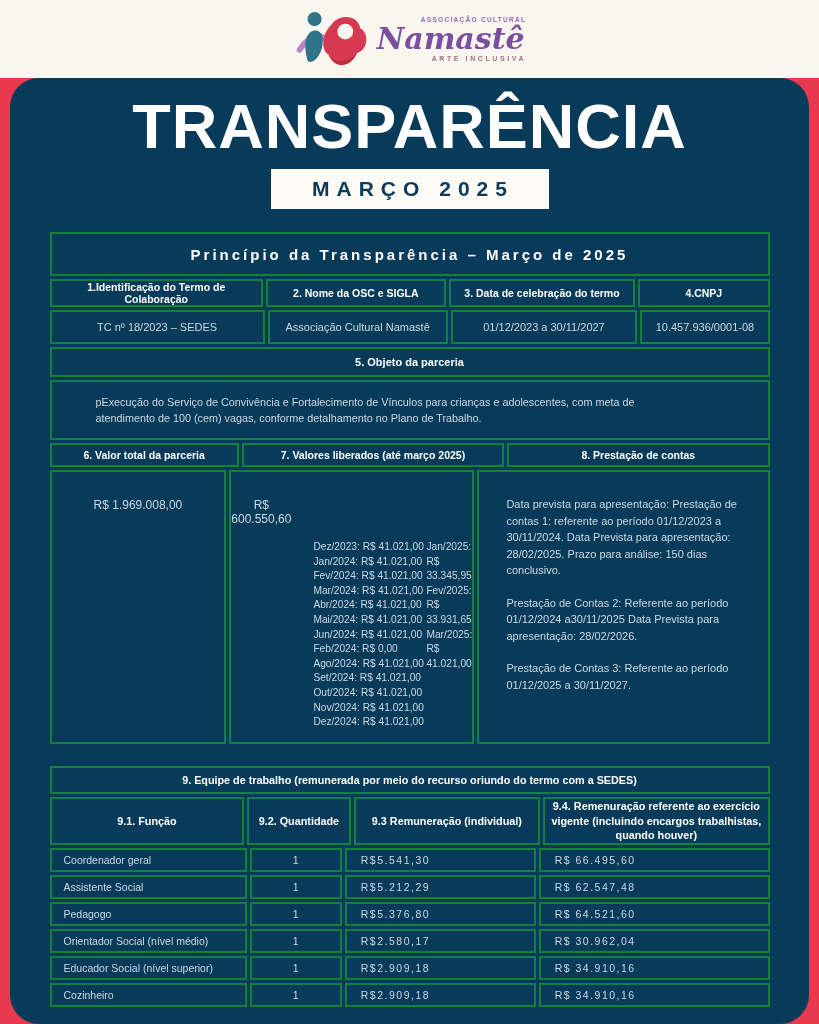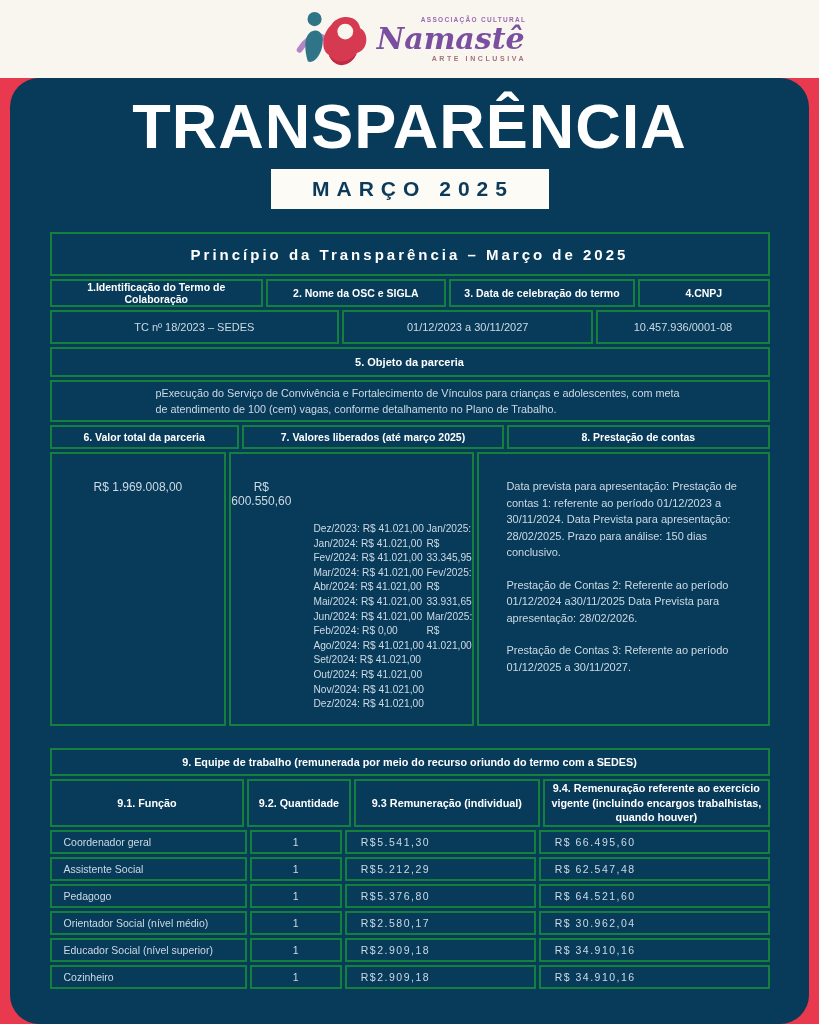--- a/index.html
+++ b/index.html
@@ -44,22 +44,22 @@
   .trow { display:flex; gap:3px; }
   .cell {
     border:2px solid #15803d; color:#ccdae4;
     display:flex; align-items:center; justify-content:center;
   }
   .cell.head { color:#ffffff; font-weight:bold; }
   .t1-title { height:44px; font-size:15px; font-weight:bold; color:#fff; letter-spacing:3px; }
   .t1-head  { height:28px; font-size:10.5px; text-align:center; padding:0 4px; }
   .t1-val   { height:34px; font-size:11px; }
   .t5-title { height:30px; font-size:11px; }
-  .t5-text  { height:42px; font-size:10.8px; line-height:1.5;
-              justify-content:flex-start; align-items:center; padding:4px 78px 4px 104px; text-align:left; }
+  .t5-text  { height:60px; font-size:10.8px; line-height:1.5;
+              justify-content:flex-start; align-items:center; padding:4px 78px 4px 44px; text-align:left; }
   .t678-head{ height:24px; font-size:10.5px; }
   .t678-body{ height:274px; align-items:flex-start; }
   .c4-1{flex:216 0 0;} .c4-2{flex:180 0 0;} .c4-3{flex:187 0 0;} .c4-4{flex:128 0 0;}
   .c3-1{flex:190 0 0;} .c3-2{flex:265 0 0;} .c3-3{flex:265 0 0;}
   .cell-valor-total { justify-content:center; padding-top:26px; font-size:12px; }
   .cell-liberados { flex-direction:row; align-items:stretch; padding-top:26px; }
   .lib-total { text-align:center; font-size:12px; }
   .lib-cols { display:flex; margin-top:42px; padding-left:22px; font-size:10.2px; line-height:14.6px; }
   .lib-col-a { width:113px; }
   .lib-col-b { flex:1; }
@@ -115,20 +115,21 @@
 
       <div class="trow">
         <div class="cell head t1-head c4-1">1.Identificação do Termo de Colaboração</div>
         <div class="cell head t1-head c4-2">2. Nome da OSC e SIGLA</div>
         <div class="cell head t1-head c4-3">3. Data de celebração do termo</div>
         <div class="cell head t1-head c4-4">4.CNPJ</div>
       </div>
 
       <div class="trow">
         <div class="cell t1-val c4-1">TC nº 18/2023 – SEDES</div>
+        <div class="cell t1-val c4-2">Associação Cultural Namastê</div>
         <div class="cell t1-val c4-3">01/12/2023 a 30/11/2027</div>
         <div class="cell t1-val c4-4">10.457.936/0001-08</div>
       </div>
 
       <div class="trow">
         <div class="cell head t5-title" style="flex:1">5. Objeto da parceria</div>
       </div>
 
       <div class="trow">
         <div class="cell t5-text" style="flex:1">pExecução do Serviço de Convivência e Fortalecimento de Vínculos para crianças e adolescentes, com meta de atendimento de 100 (cem) vagas, conforme detalhamento no Plano de Trabalho.</div>

